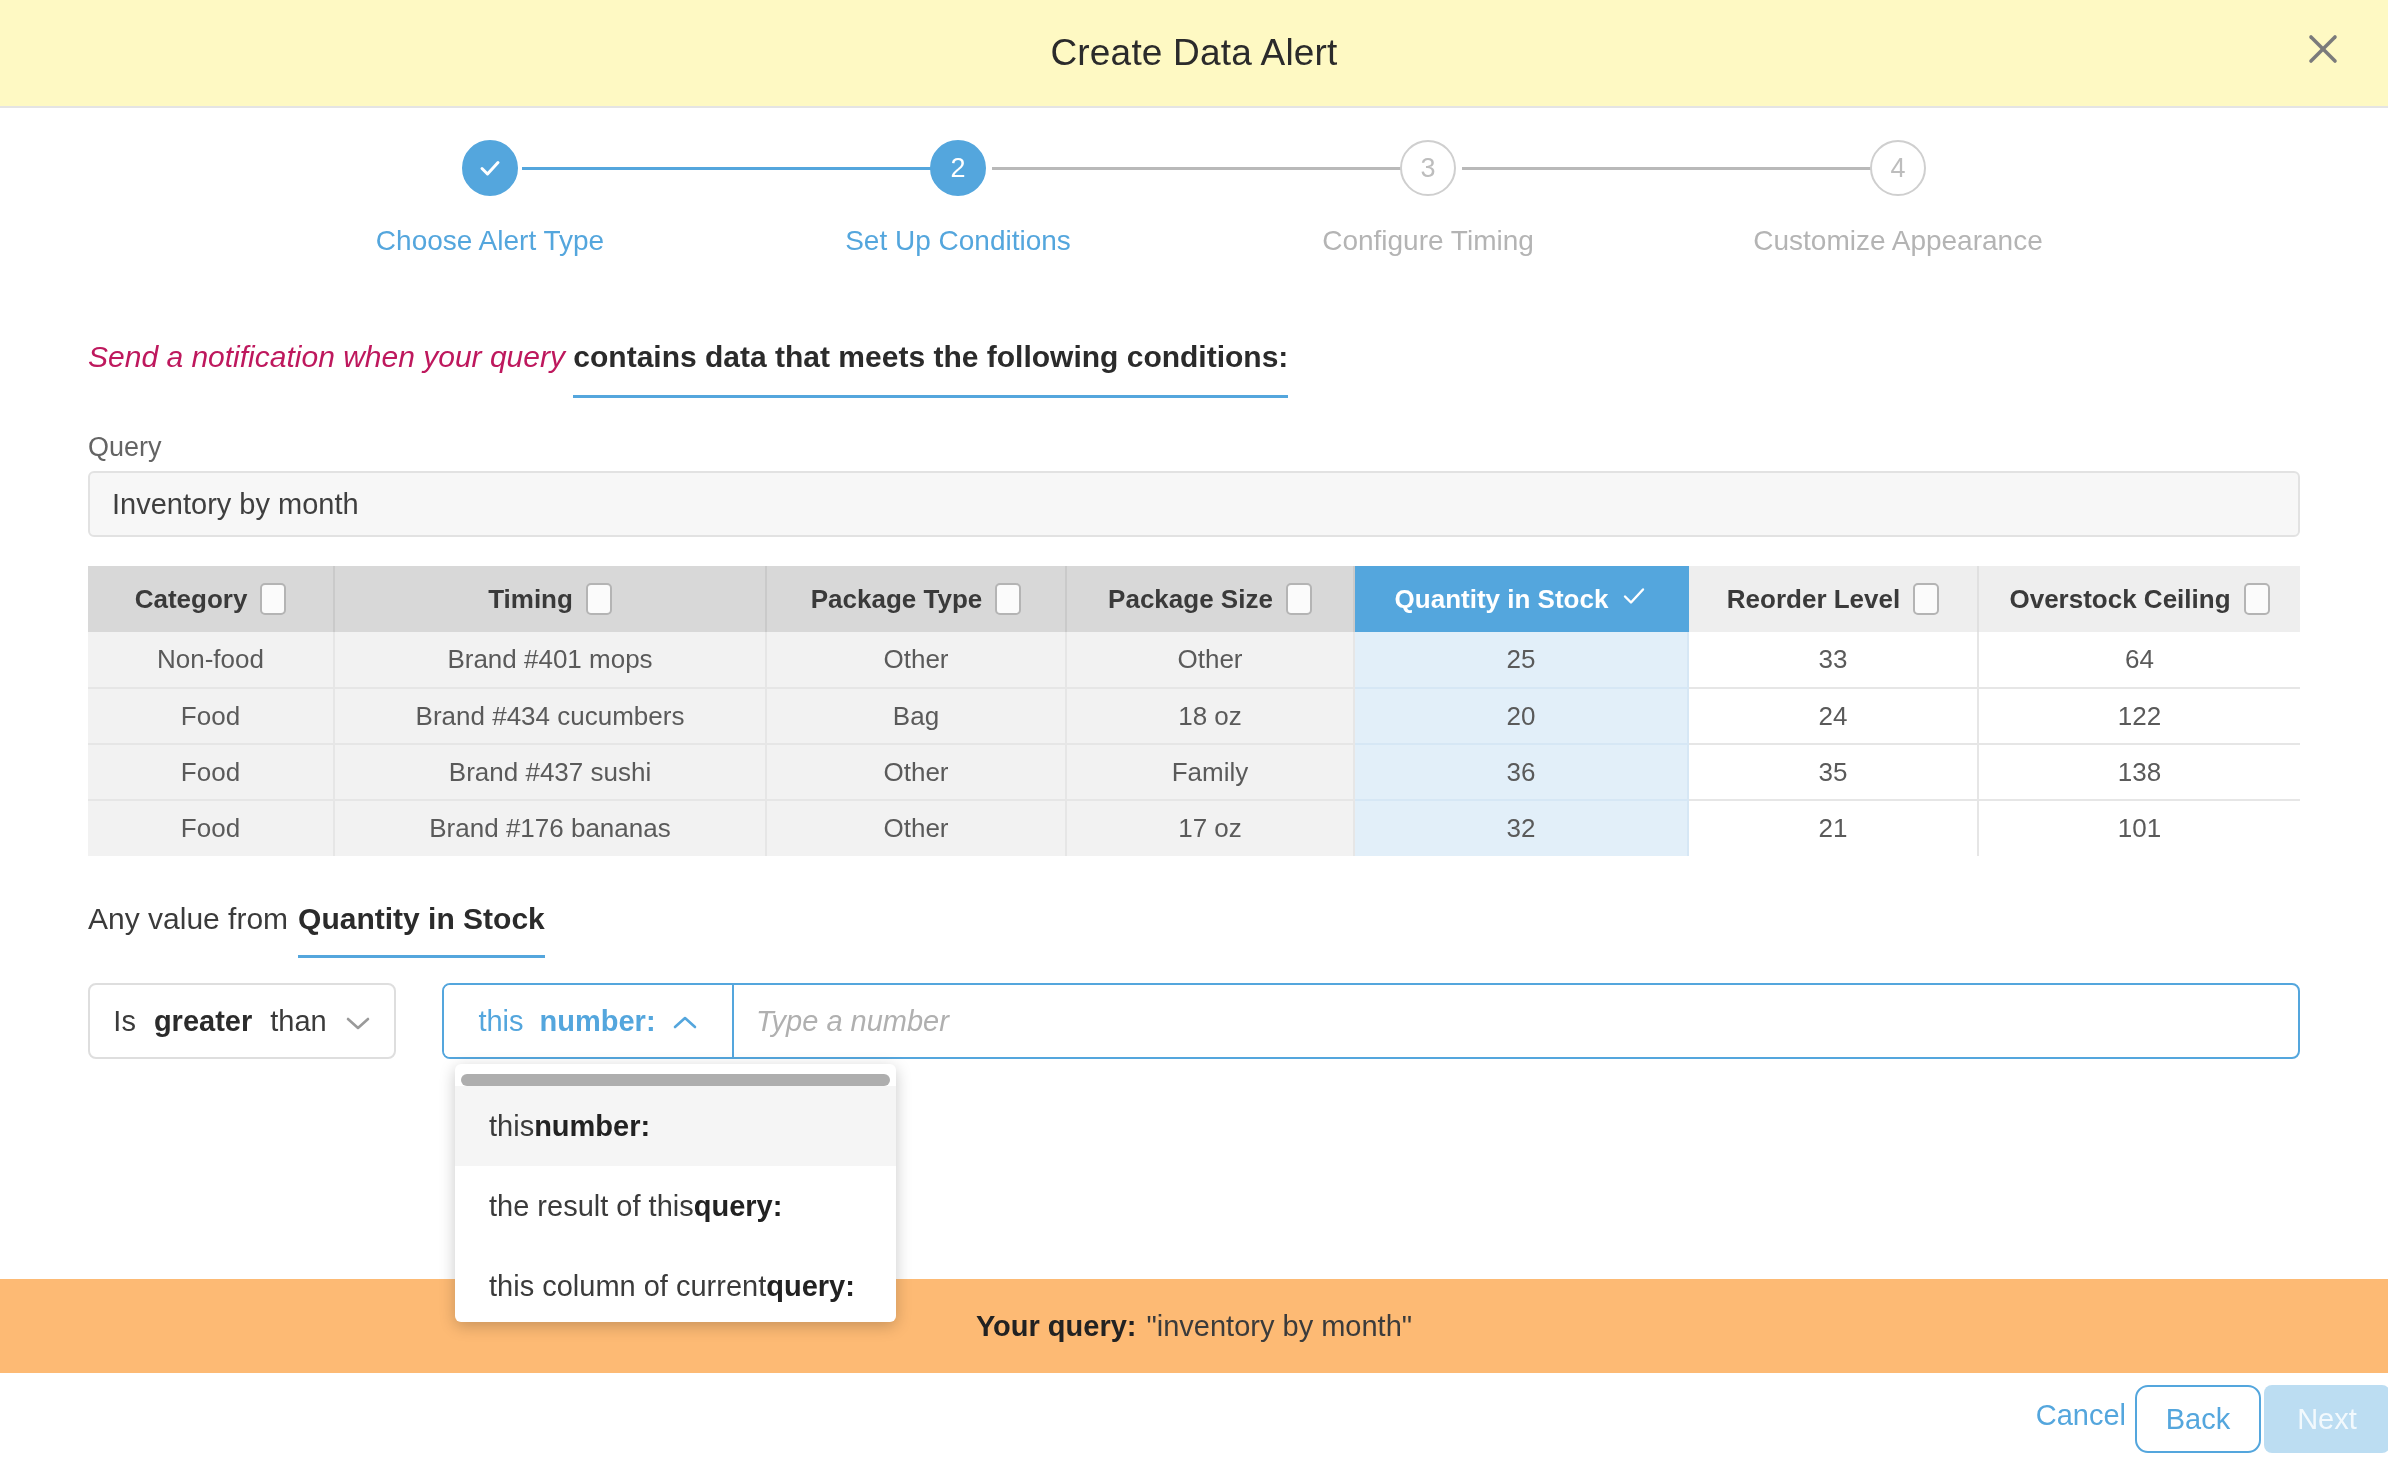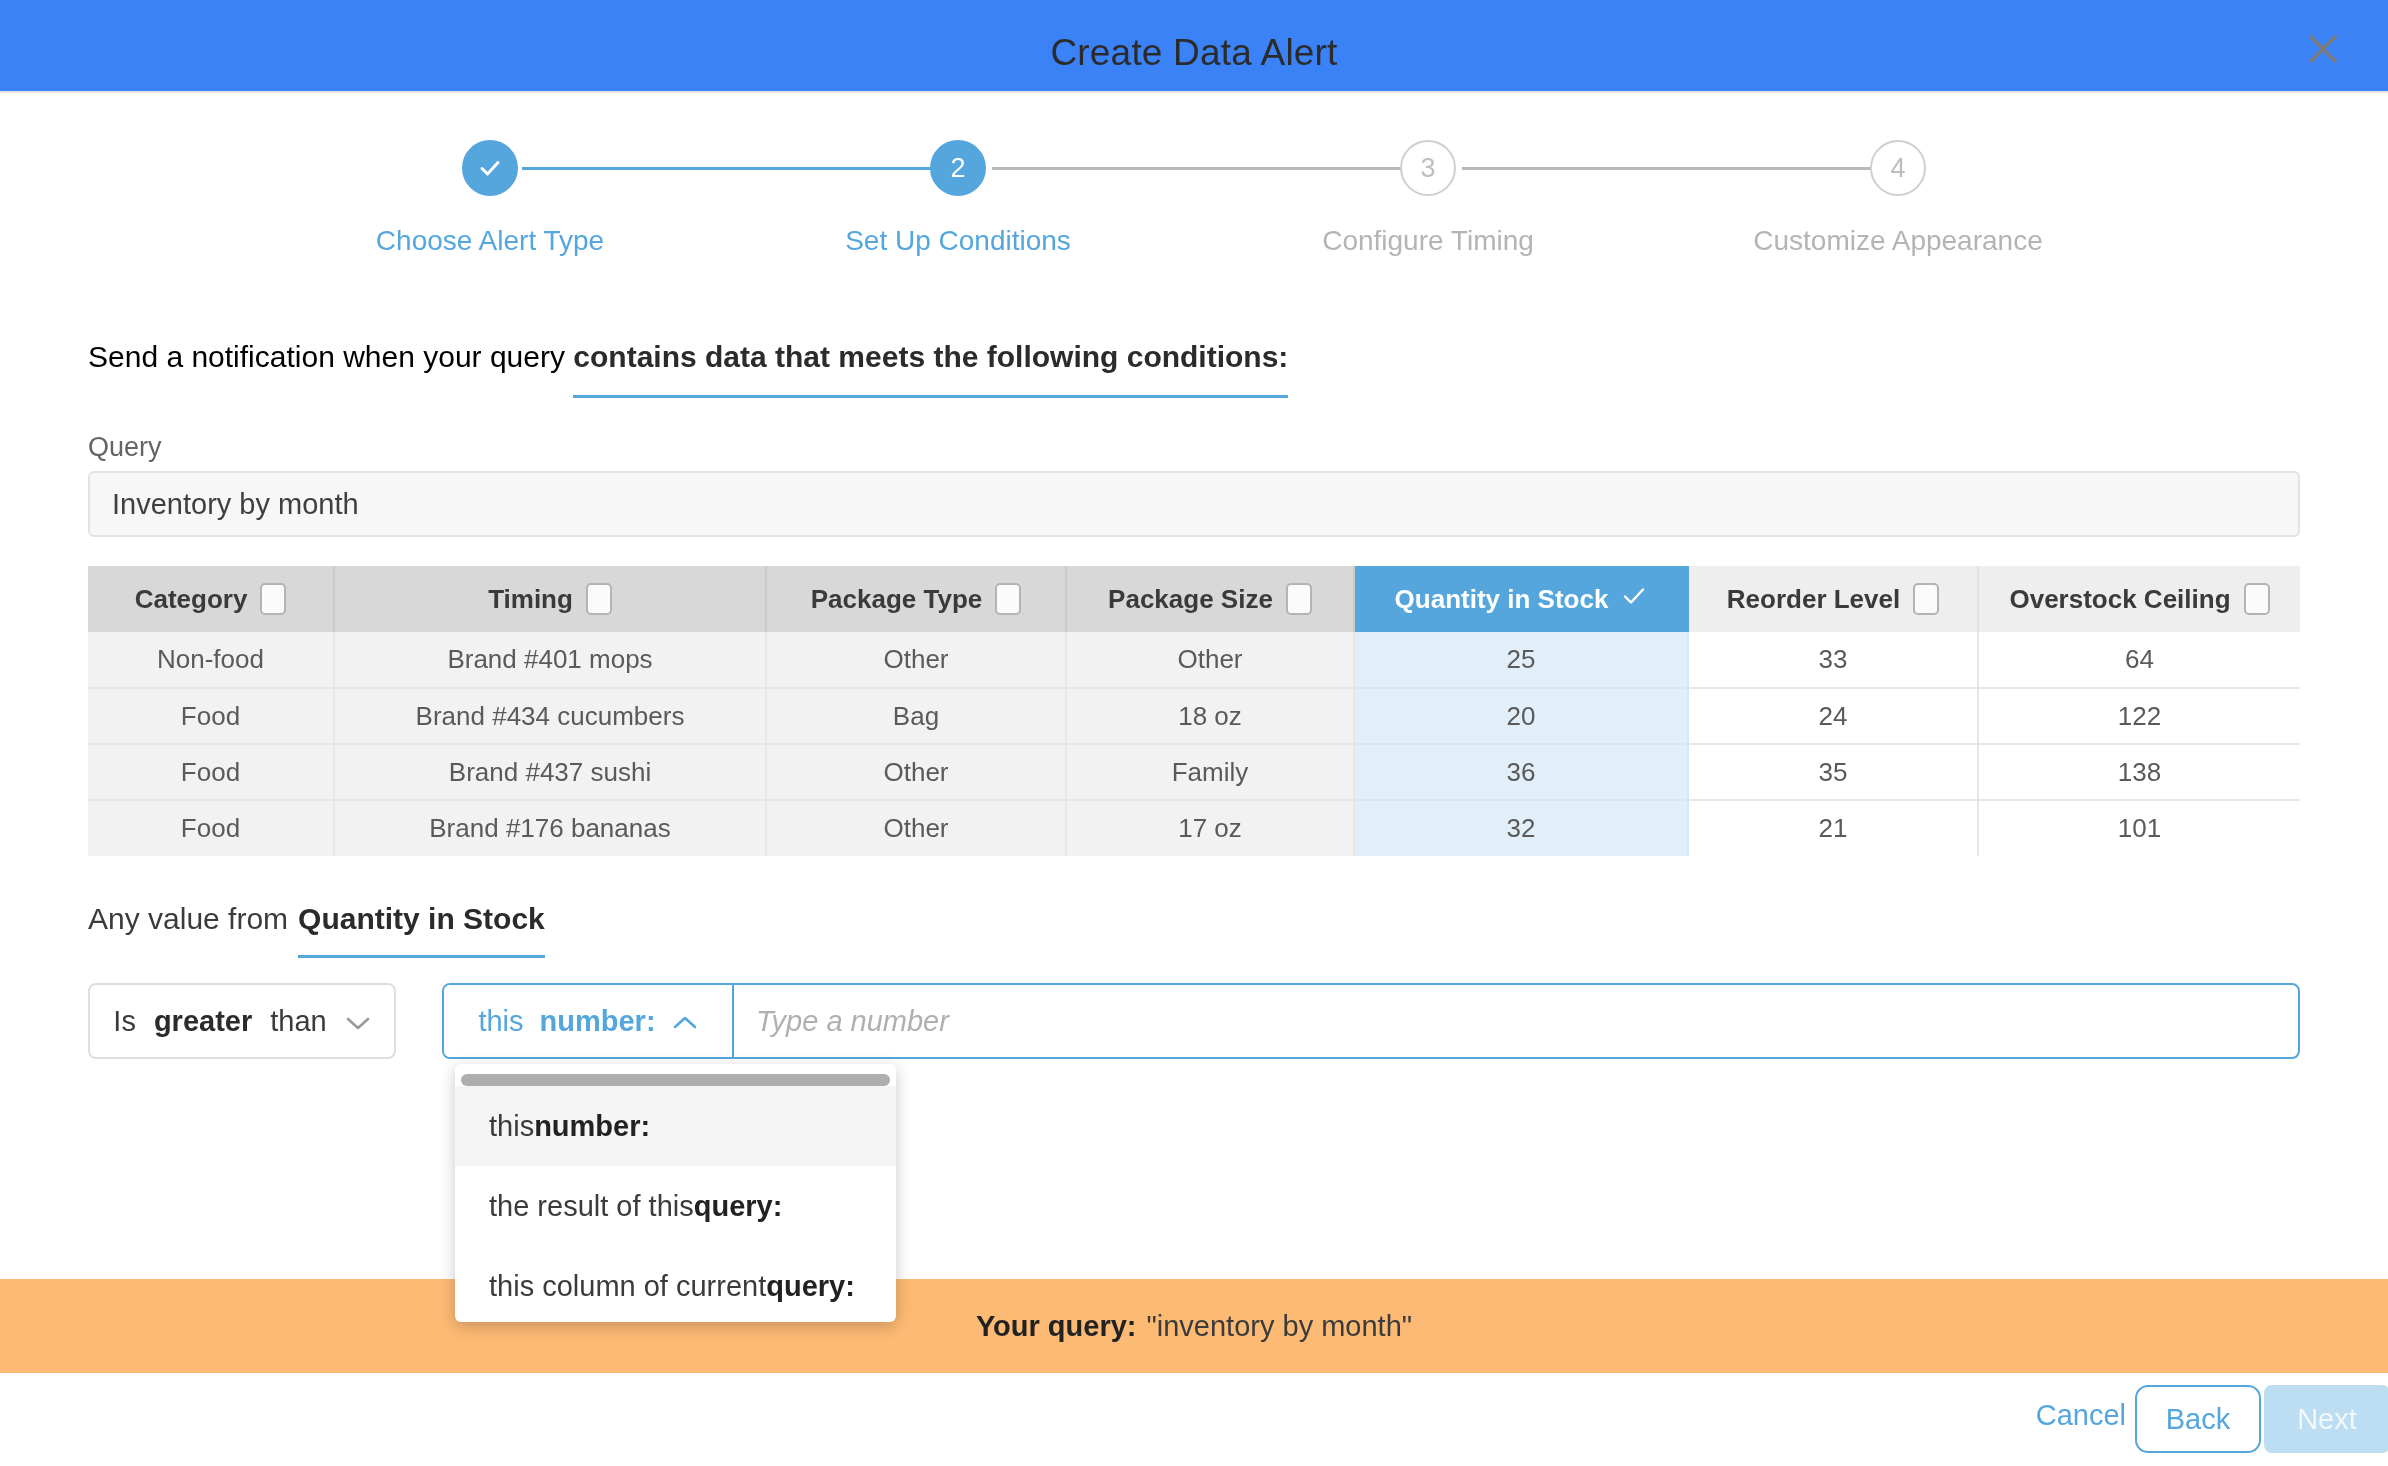--- a/index.html
+++ b/index.html
@@ -17,23 +17,23 @@
     width: 2388px;
     height: 1466px;
     background: #ffffff;
   }
 
   
   .titlebar {
     position: absolute;
     top: 0; left: 0;
     width: 2388px;
-    height: 93px;
+    height: 108px;
     border-bottom: 2px solid #e4e4e4;
-    background: #3b82f6;
+    background: #fef9c3;
   }
   .titlebar-title {
     position: absolute;
     top: 32px;
     left: 0;
     width: 2388px;
     text-align: center;
     font-size: 37px;
     color: #2b2b2b;
     letter-spacing: 0.2px;
@@ -118,21 +118,21 @@
 
   
   .sentence {
     position: absolute;
     top: 340px;
     left: 88px;
     font-size: 30px;
     color: #3b3b3b;
     white-space: nowrap;
   }
-  .sentence .plain { color: #000000; }
+  .sentence .plain { color: #be185d; font-style: italic; }
   .sentence .strong {
     font-weight: bold;
     color: #2b2b2b;
     border-bottom: 3px solid #54a6dd;
     padding-bottom: 22px;
   }
 
   .query-label {
     position: absolute;
     top: 432px;

